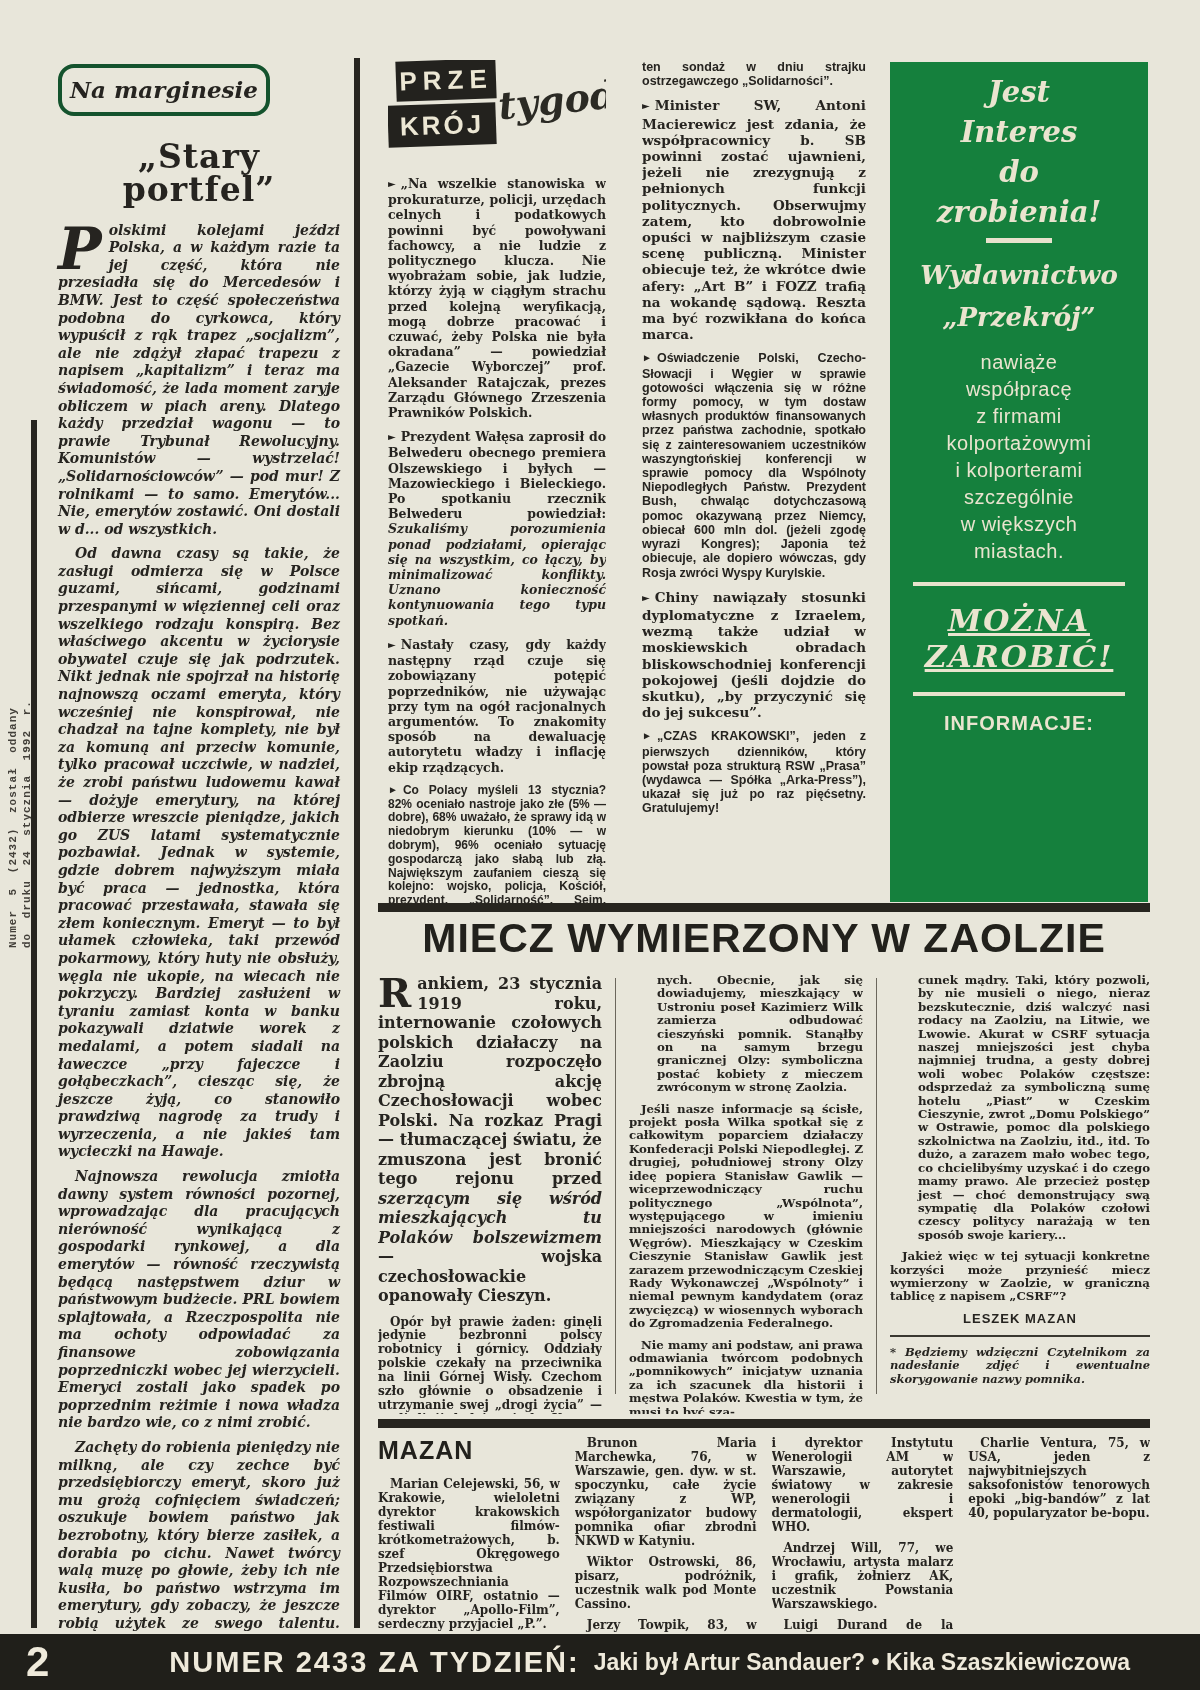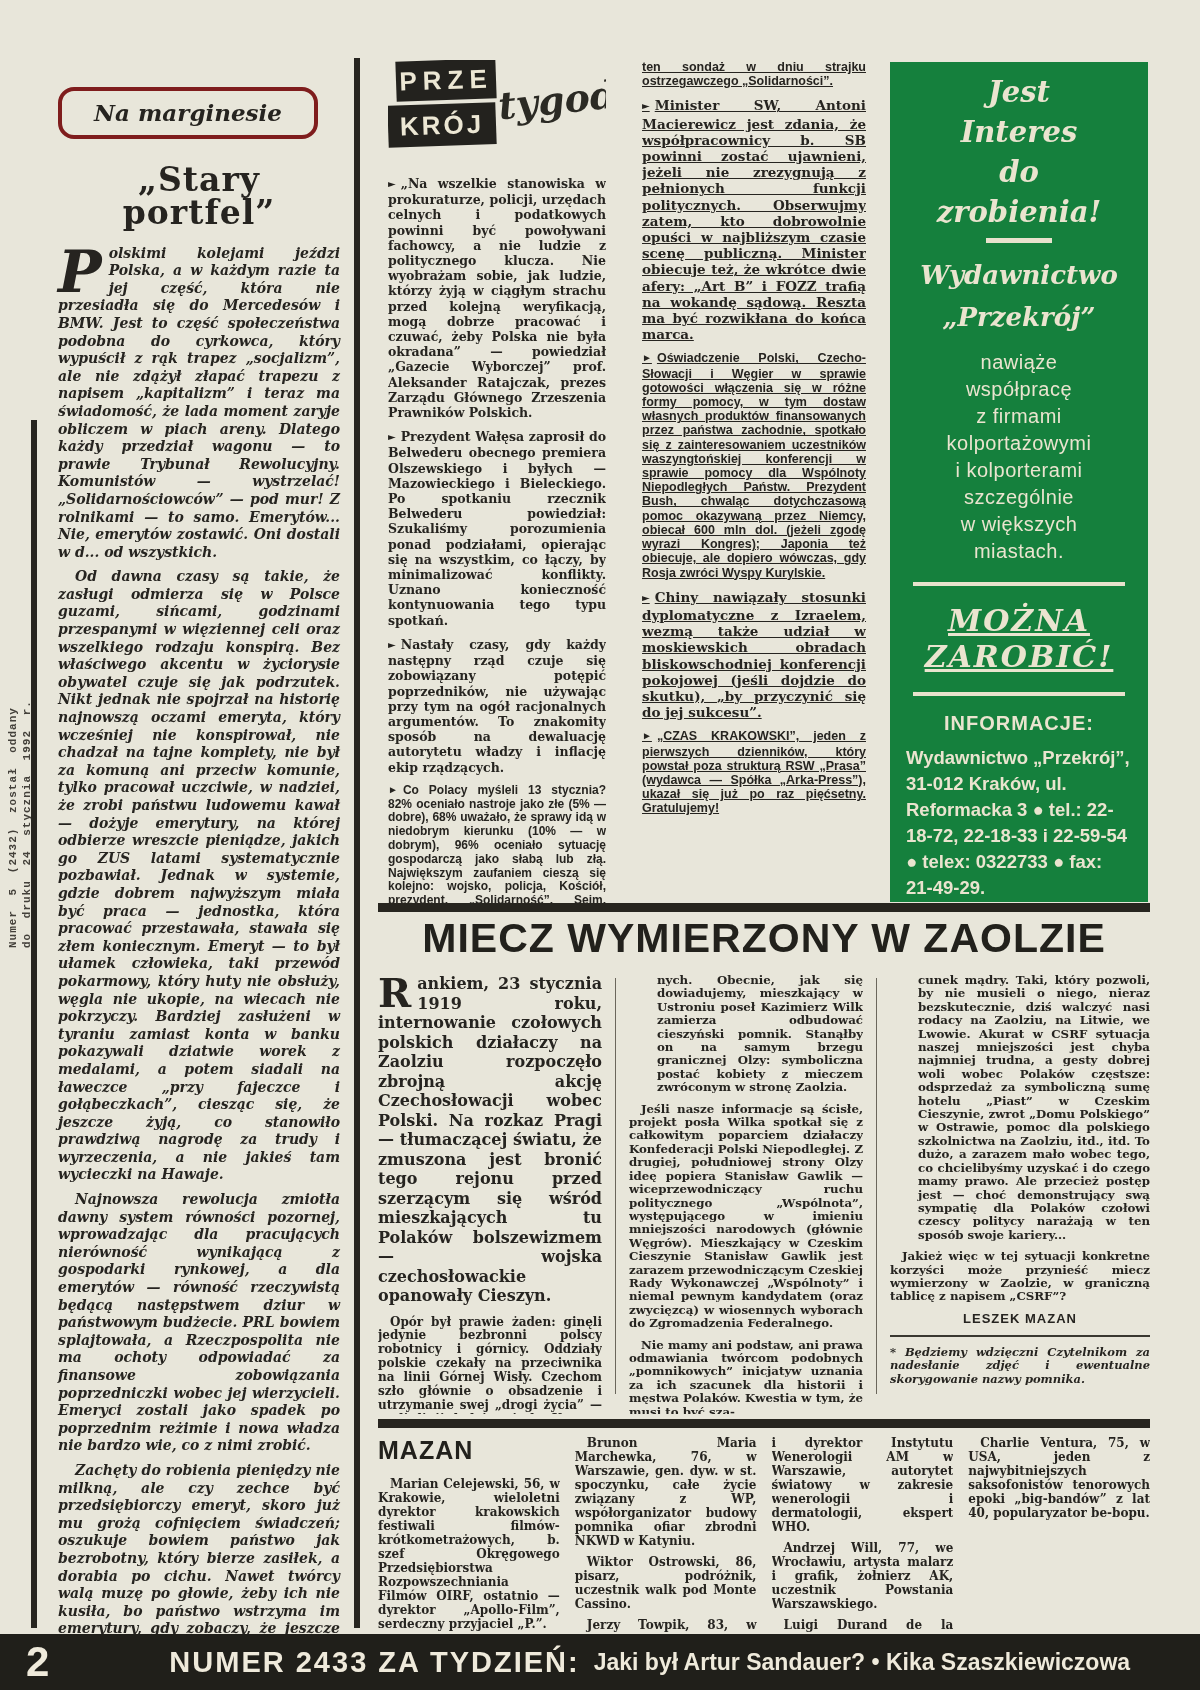--- a/index.html
+++ b/index.html
@@ -10,44 +10,44 @@
   .spine{position:absolute;left:6px;top:948px;transform:rotate(-90deg);transform-origin:0 0;
          width:522px;font:700 11px/14px "Liberation Mono",monospace;color:#43403a;
          letter-spacing:1px;word-spacing:7px;white-space:nowrap;}
 
   .vrule{position:absolute;background:#27251f;}
   .vrule.left{left:31px;top:420px;width:6px;height:1208px;}
   .vrule.main{left:354px;top:58px;width:6px;height:1570px;}
 
   
   .col-left{position:absolute;left:58px;top:64px;width:282px;}
-  .margin-box{width:200px;border:4px solid #7f1d1d;border-radius:16px;padding:8px 26px;
-              text-align:center;font:italic 700 23px/1.2 "DejaVu Serif",serif;margin-bottom:24px;margin-top:23px;}
+  .margin-box{width:200px;border:4px solid #14532d;border-radius:16px;padding:8px 2px;
+              text-align:center;font:italic 700 23px/1.2 "DejaVu Serif",serif;margin-bottom:24px;}
   .lead-title{margin:0 0 16px;text-align:center;font:700 33px/1 "DejaVu Serif",serif;letter-spacing:1px;}
   .lp{margin:0 0 7px;font:italic 700 14px/17.6px "DejaVu Serif",serif;text-align:justify;text-indent:17px;}
   .lp.first{text-indent:0;}
   .dropcap{float:left;font:italic 700 58px/44px "DejaVu Serif",serif;margin:5px 7px 0 0;}
 
   
   .colA{position:absolute;left:388px;top:60px;width:218px;height:845px;overflow:hidden;}
-  .colB{position:absolute;left:642px;top:60px;width:224px;height:845px;overflow:hidden;text-decoration:underline;}
+  .colB{position:absolute;left:642px;top:60px;width:224px;height:845px;overflow:hidden;}
   .logo{position:relative;height:96px;margin-bottom:20px;}
   .lg-box{position:absolute;background:#23221e;color:#ece7d4;text-align:center;
           font:800 26px/40px "Liberation Sans",sans-serif;}
   .lg1{left:8px;top:0;width:100px;height:40px;letter-spacing:6px;transform:rotate(-2deg);}
   .lg2{left:0;top:44px;width:108px;height:42px;line-height:42px;letter-spacing:3px;transform:rotate(-2deg);}
   .lg-script{position:absolute;left:110px;top:18px;font:italic 700 38px/1 "DejaVu Serif",serif;
              transform:rotate(-6deg);color:#2b2a24;}
   .news p{margin:0 0 9px;text-align:justify;}
   .n-serif{font:700 12.5px/15.2px "DejaVu Serif",serif;}
   .n-sans{font:700 12px/13.8px "Liberation Sans",sans-serif;}
   .colB .n-serif{font:700 13.5px/16.2px "DejaVu Serif",serif;}
   .colB .n-sans{font:700 12.5px/14.2px "Liberation Sans",sans-serif;}
   .blt{font-size:10px;margin-right:5px;position:relative;top:-1px;}
-  .ital{}
+  .ital{font-style:italic;}
 
   
   .ad{position:absolute;left:890px;top:62px;width:258px;height:840px;background:#15803d;
       color:#eae4cf;text-align:center;overflow:hidden;padding-top:16px;box-sizing:border-box;}
   .ad-line{font:italic 800 29px/1 "DejaVu Serif",serif;margin:0 0 11px;}
   .ad-sdiv{width:66px;height:5px;background:#e8e2cd;margin:8px auto 18px;}
   .ad-pub{font:italic 800 26px/1.15 "DejaVu Serif",serif;margin:12px 0 4px;}
   .ad-list{margin-top:16px;font:400 20px/27px "Liberation Sans",sans-serif;letter-spacing:.5px;}
   .ad-ldiv{width:212px;height:4px;background:#e8e2cd;margin:17px auto;}
   .ad-mozna{font:italic 800 30px/1.2 "DejaVu Serif",serif;letter-spacing:2px;margin:0;text-decoration:underline;}
@@ -151,21 +151,20 @@
       <div>i kolporterami</div>
       <div>szczególnie</div>
       <div>w większych</div>
       <div>miastach.</div>
     </div>
     <div class="ad-ldiv"></div>
     <p class="ad-mozna">MOŻNA</p>
     <p class="ad-mozna">ZAROBIĆ!</p>
     <div class="ad-ldiv"></div>
     <p class="ad-info">INFORMACJE:</p>
-    <p class="ad-address">Wydawnictwo „Przekrój”, 31-012 Kraków, ul. Reformacka 3 ● tel.: 22-18-72, 22-18-33 i 22-59-54 ● telex: 0322733 ● fax: 21-49-29.</p>
   </aside>
 
   <div class="hrule r1"></div>
   <h2 class="miecz-title">MIECZ WYMIERZONY W ZAOLZIE</h2>
   <section class="miecz">
     <div class="mcol m1">
       <p class="mlead"><span class="dropcap2">R</span><span>ankiem, 23 stycznia 1919 roku, internowanie czołowych polskich działaczy na Zaolziu rozpoczęło zbrojną akcję Czechosłowacji wobec Polski. Na rozkaz Pragi — tłumaczącej światu, że zmuszona jest bronić tego rejonu przed </span><span class="ital">szerzącym się wśród mieszkających tu Polaków bolszewizmem</span><span> — wojska czechosłowackie opanowały Cieszyn.</span></p>
       <p class="mp">Opór był prawie żaden: ginęli jedynie bezbronni polscy robotnicy i górnicy. Oddziały polskie czekały na przeciwnika na linii Górnej Wisły. Czechom szło głównie o obsadzenie i utrzymanie swej „drogi życia” — czyli linii kolejowej do Koszyc. Udało im się to wszędzie, z wyjątkiem rejonu Skoczowa. W sumie — w siedmiodniowych walkach zginęło po obu stronach 150 osób. 1500 zostało rannych.</p>
 
     </div>

